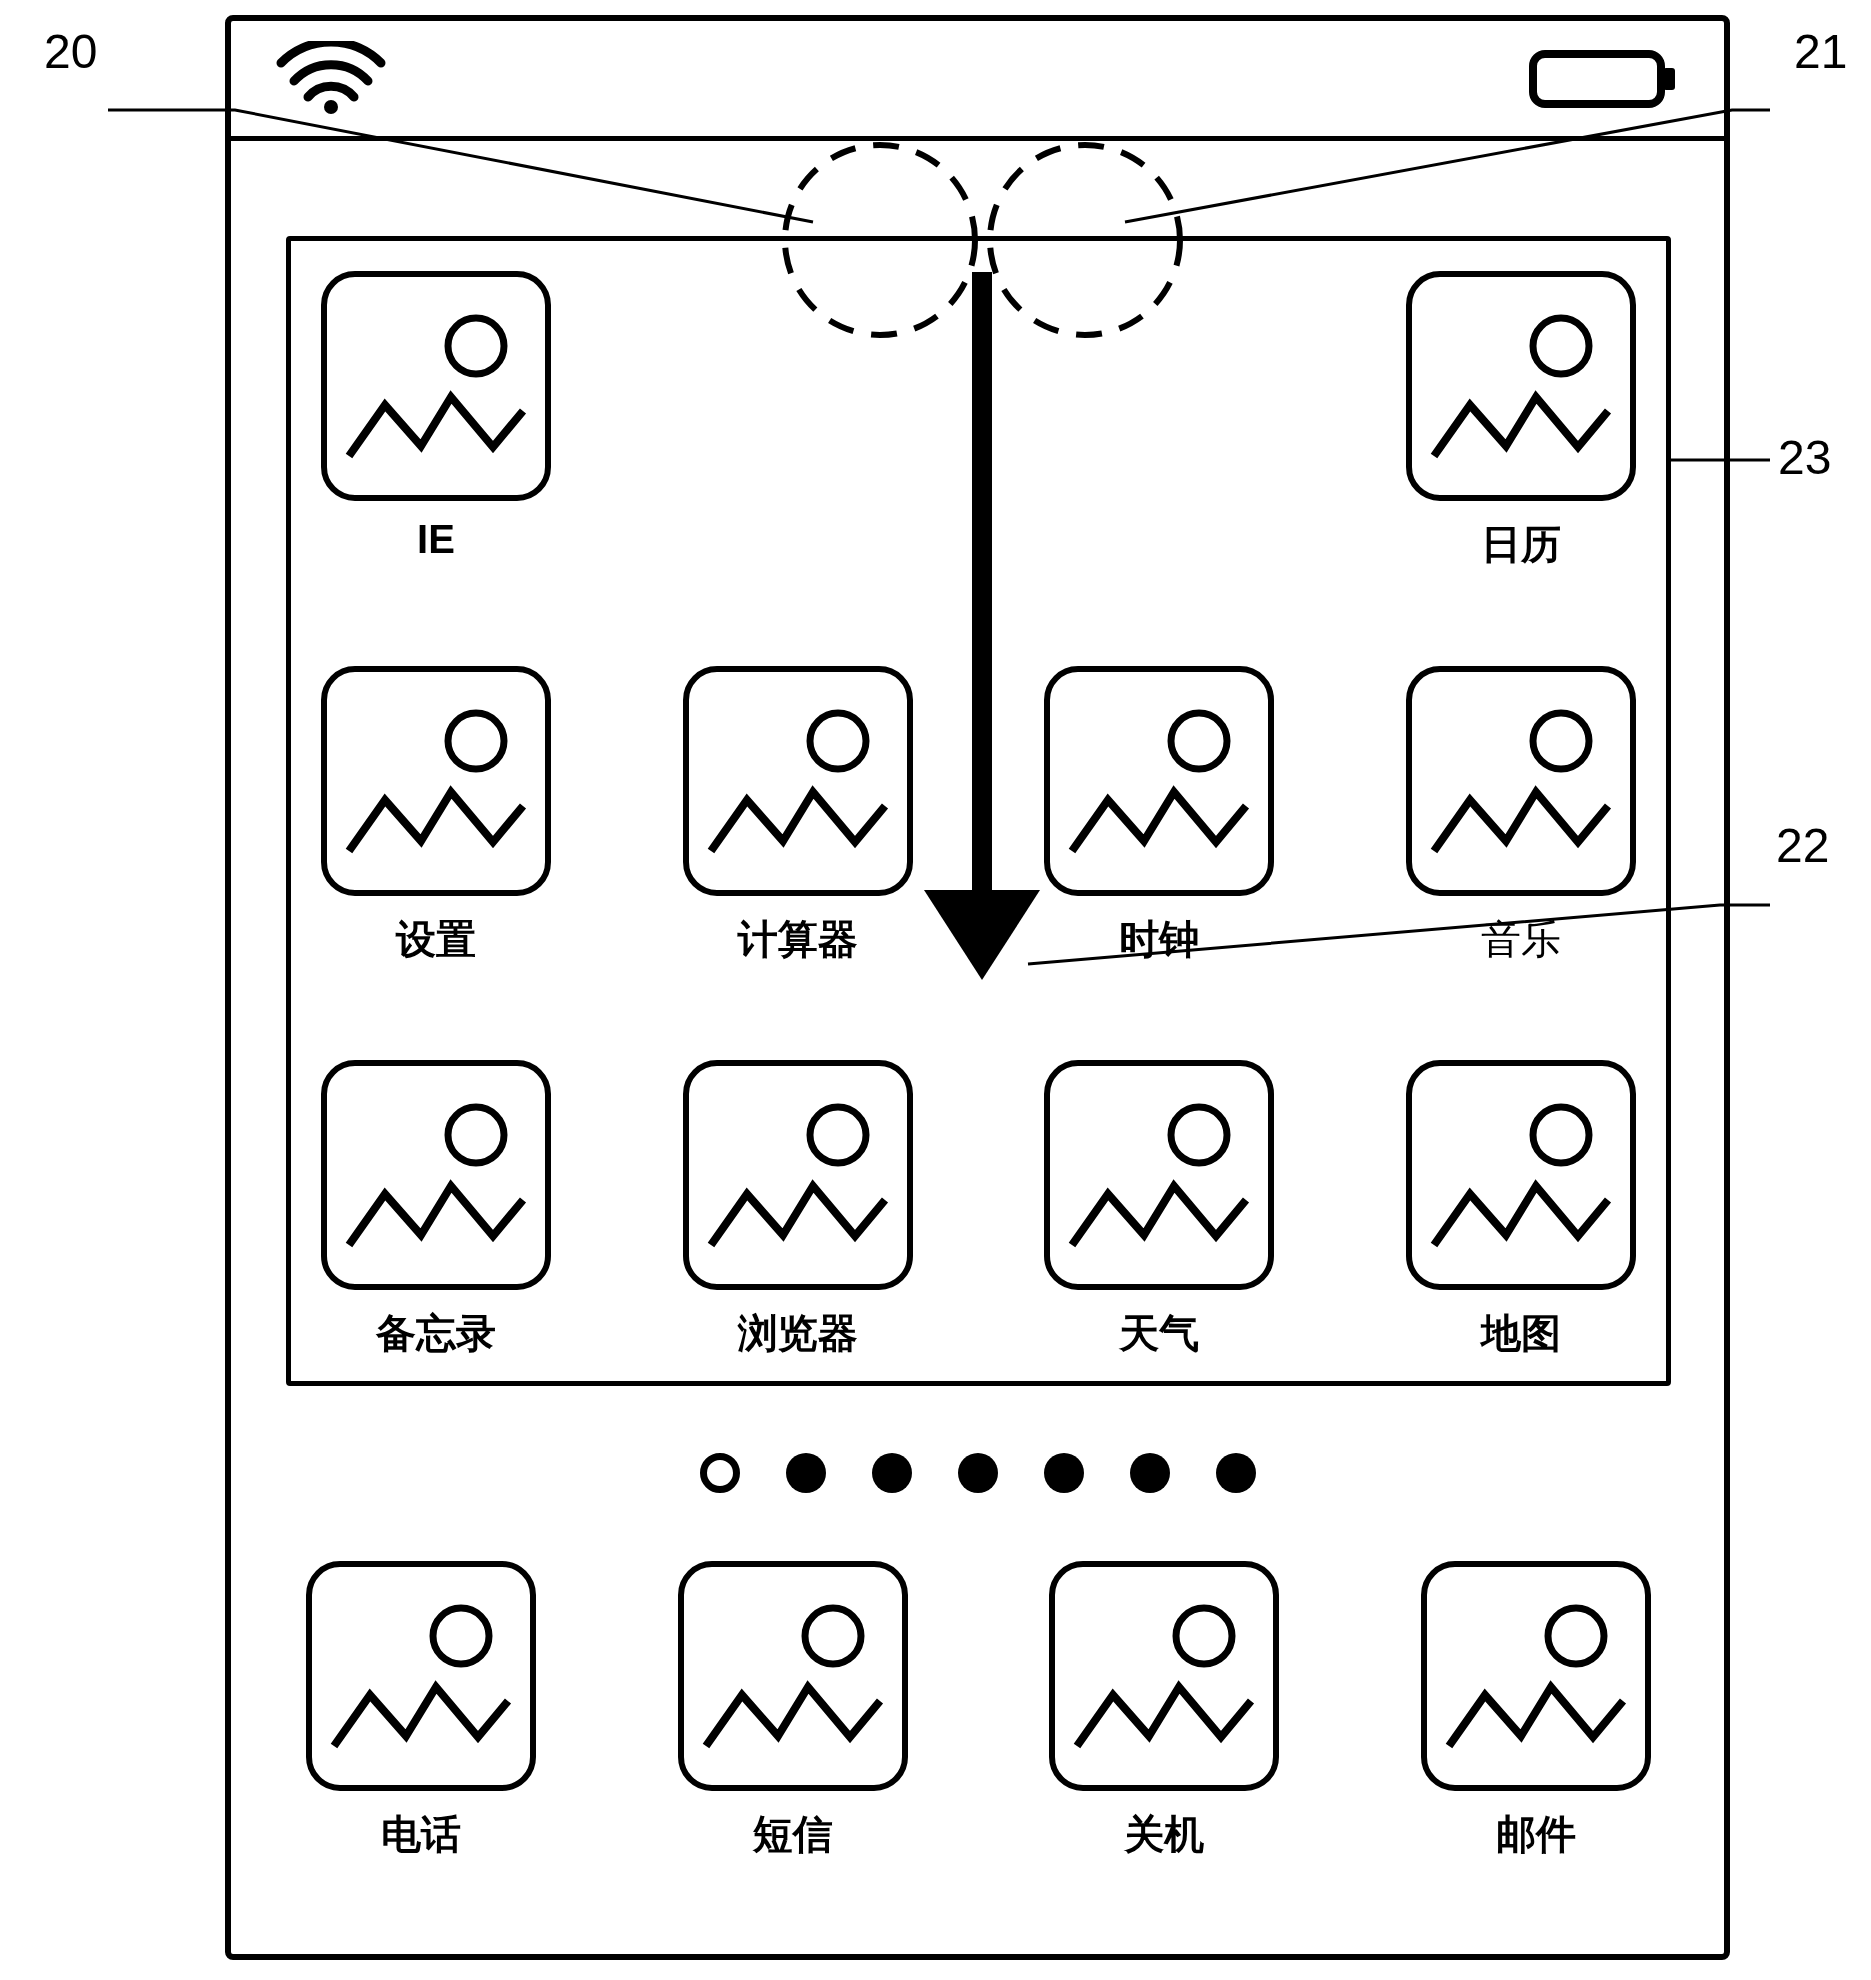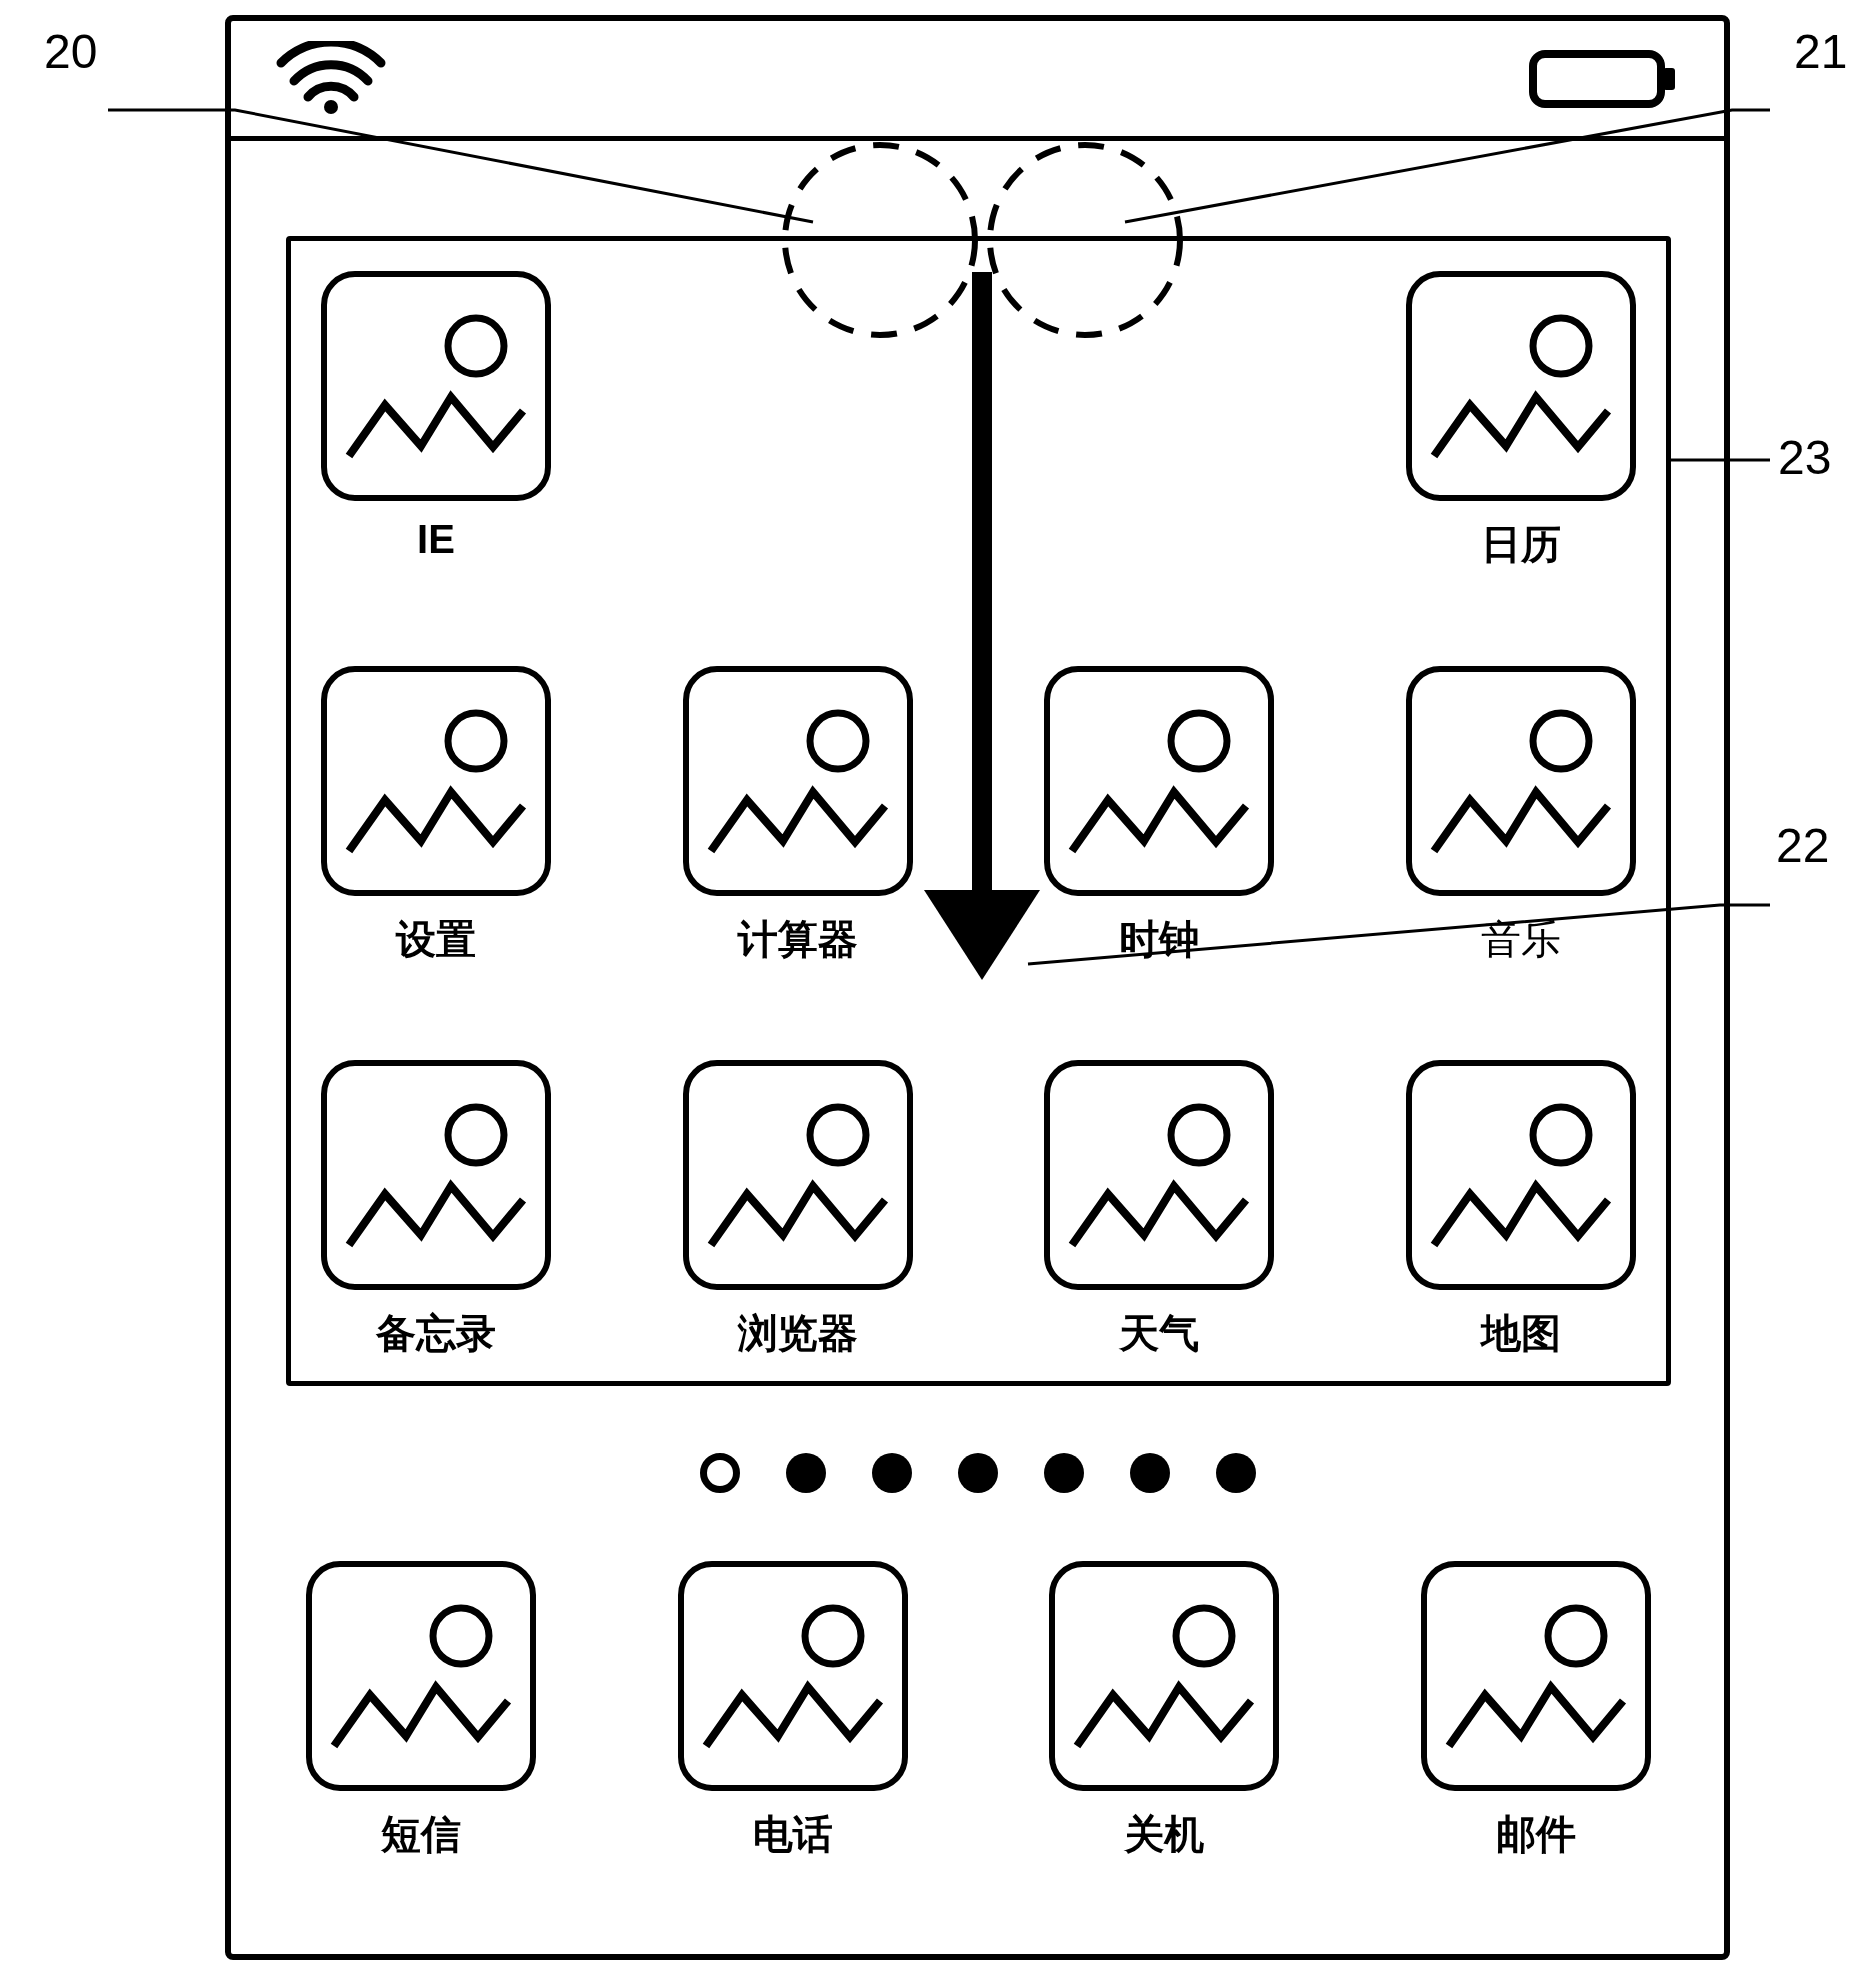--- a/index.html
+++ b/index.html
@@ -283,30 +283,30 @@
     </div>
 
     <div class="dock">
       <div class="app">
         <div class="app-icon">
           <svg width="190" height="190" viewBox="0 0 190 190">
               <circle cx="135" cy="55" r="28" fill="none" stroke="#000" stroke-width="7"></circle>
               <polyline points="8,165 44,114 80,155 110,106 152,156 182,120" fill="none" stroke="#000" stroke-width="8"></polyline>
             </svg>
         </div>
-        <div class="app-label">短信</div>
+        <div class="app-label">电话</div>
       </div>
       <div class="app">
         <div class="app-icon">
           <svg width="190" height="190" viewBox="0 0 190 190">
               <circle cx="135" cy="55" r="28" fill="none" stroke="#000" stroke-width="7"></circle>
               <polyline points="8,165 44,114 80,155 110,106 152,156 182,120" fill="none" stroke="#000" stroke-width="8"></polyline>
             </svg>
         </div>
-        <div class="app-label">电话</div>
+        <div class="app-label">短信</div>
       </div>
       <div class="app">
         <div class="app-icon">
           <svg width="190" height="190" viewBox="0 0 190 190">
               <circle cx="135" cy="55" r="28" fill="none" stroke="#000" stroke-width="7"></circle>
               <polyline points="8,165 44,114 80,155 110,106 152,156 182,120" fill="none" stroke="#000" stroke-width="8"></polyline>
             </svg>
         </div>
         <div class="app-label">关机</div>
       </div>

